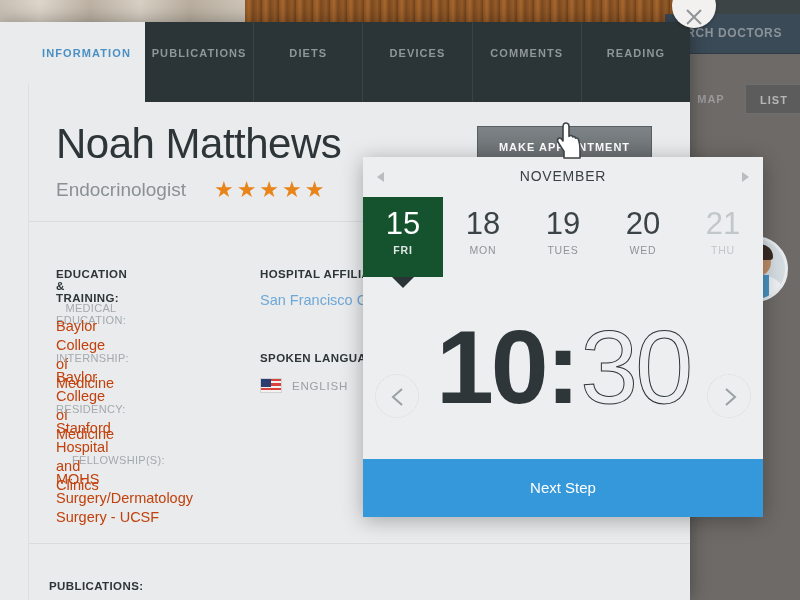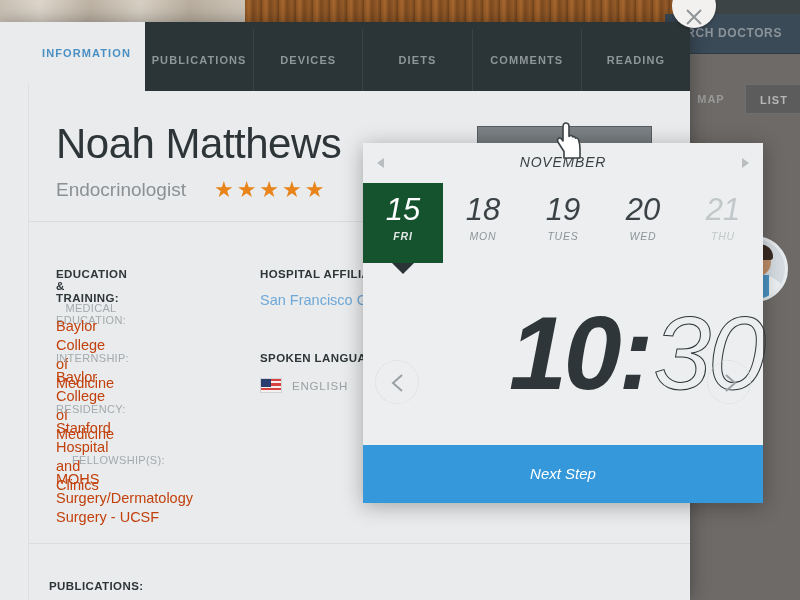--- a/index.html
+++ b/index.html
@@ -153,24 +153,23 @@
     position: absolute;
     left: 28px; top: 0;
     width: 1px; height: 578px;
     background: #dde0e1;
   }
 
   
   #tabbar {
     position: absolute;
     left: 145px; top: 0;
-    width: 545px; height: 69px;
+    width: 545px; height: 80px;
     background: #2b3436;
     display: flex;
-    align-items: flex-end;
   }
   .tab {
     flex: 1;
     position: relative;
     line-height: 62px;
     text-align: center;
     font-size: 11px;
     font-weight: bold;
     letter-spacing: 1.1px;
     color: #8d9698;
@@ -311,26 +310,25 @@
     left: 49px; top: 558px;
     font-size: 11.5px;
     font-weight: bold;
     letter-spacing: 0.4px;
     color: #2e3538;
   }
 
   
   #picker {
     position: absolute;
-    left: 363px; top: 143px;
+    left: 363px; top: 157px;
     width: 400px; height: 360px;
     background: #eceeef;
     box-shadow: 0 3px 20px rgba(0,0,0,0.30);
     z-index: 30;
-    font-style: italic;
   }
 
   #picker-month-bar {
     position: relative;
     height: 40px;
   }
   #month-label {
     position: absolute;
     left: 0; right: 0; top: 11px;
     text-align: center;
@@ -400,21 +398,21 @@
   .date-cell.dim .date-dow { color: #c2c7c9; }
 
   #time-area {
     position: absolute;
     left: 0; top: 120px;
     width: 400px; height: 250px;
   }
   #time-display {
     position: absolute;
     left: 0; right: 0; top: 38px;
-    text-align: right;
+    text-align: center;
     line-height: 1;
     white-space: nowrap;
   }
   #time-hour {
     font-size: 104px;
     font-weight: bold;
     color: #2e3639;
     letter-spacing: -3px;
   }
   #time-colon {
@@ -501,22 +499,22 @@
     </svg>
   </div>
 
   <div id="profile-card">
     <div id="profile-left-rule"></div>
 
     <div id="tab-information">INFORMATION</div>
 
     <div id="tabbar">
       <div class="tab">PUBLICATIONS</div>
+      <div class="tab">DIETS</div>
       <div class="tab">DEVICES</div>
-      <div class="tab">DIETS</div>
       <div class="tab">COMMENTS</div>
       <div class="tab">READING</div>
     </div>
 
     <h1 id="doctor-name">Noah Matthews</h1>
 
     <div id="specialty-row">
       <span id="specialty">Endocrinologist</span>
       <span id="rating-stars">★★★★★</span>
     </div>

